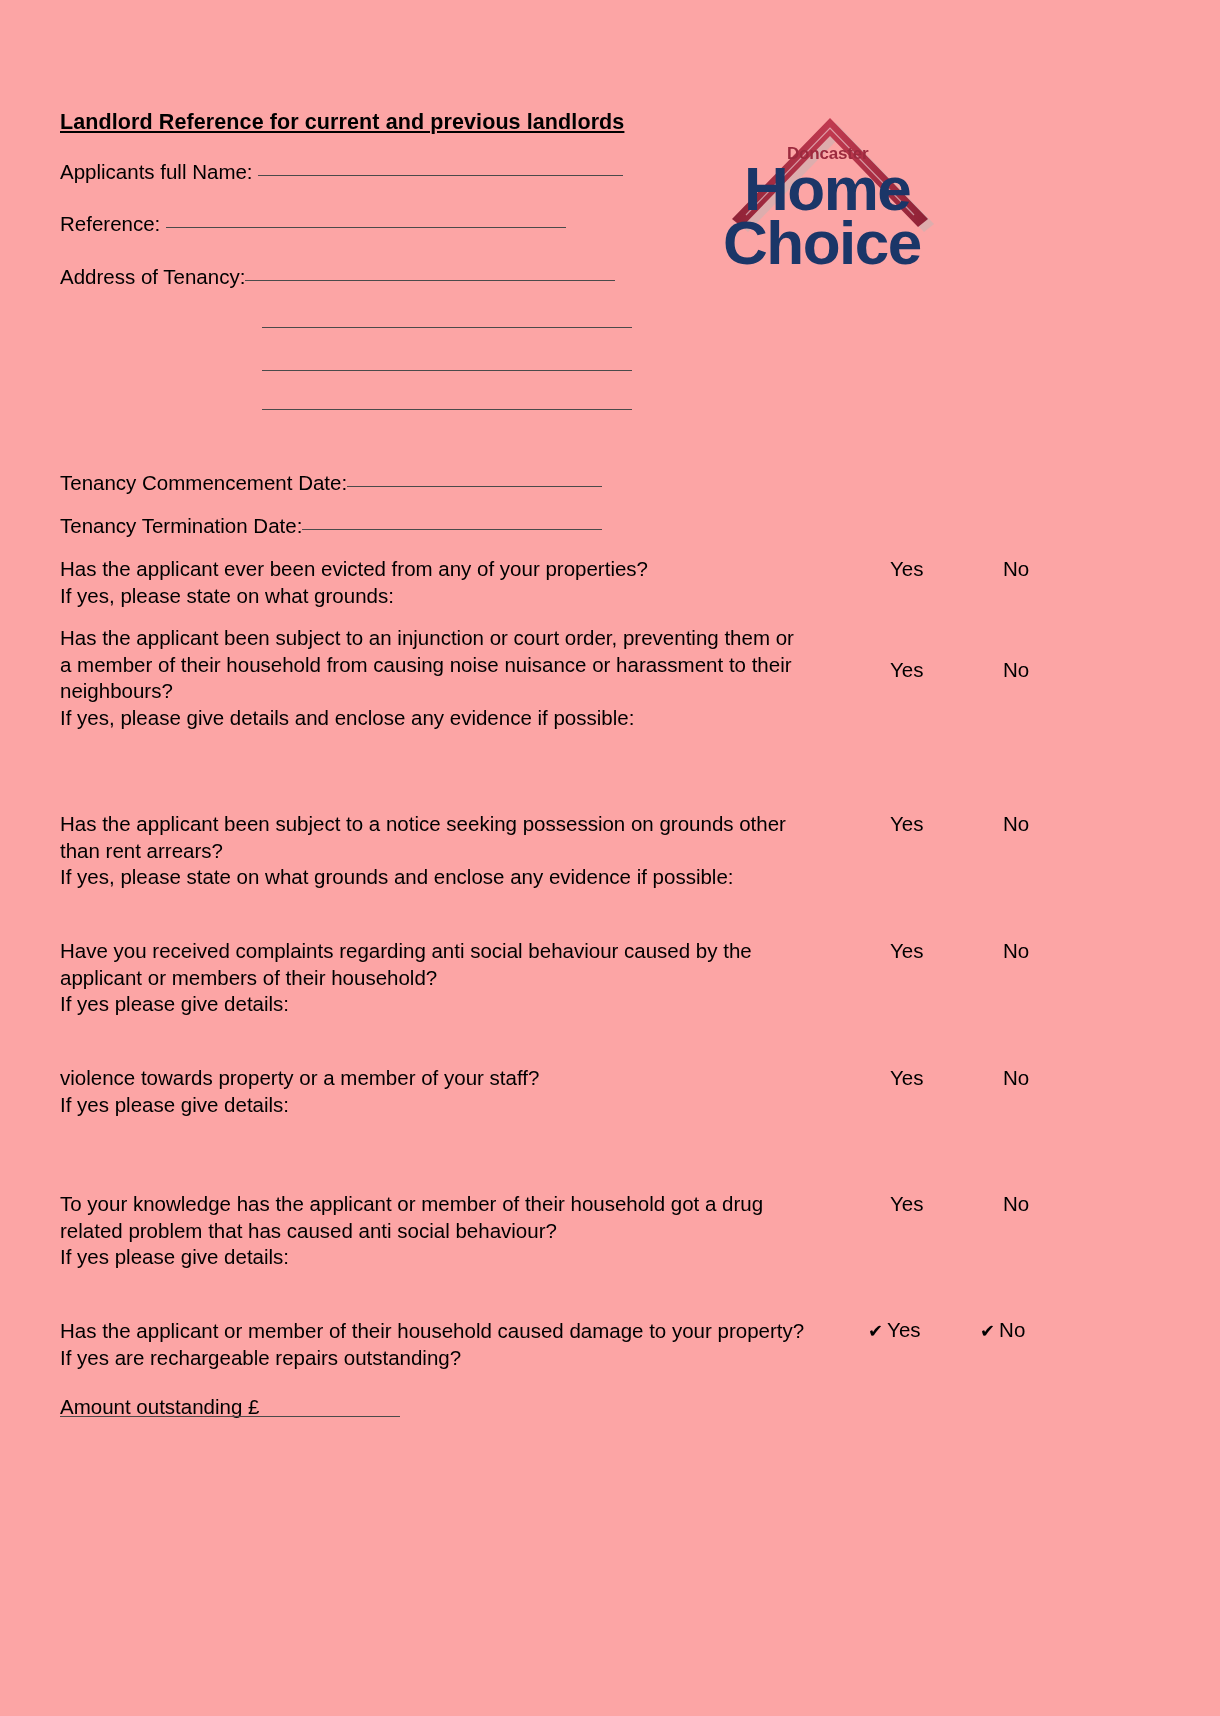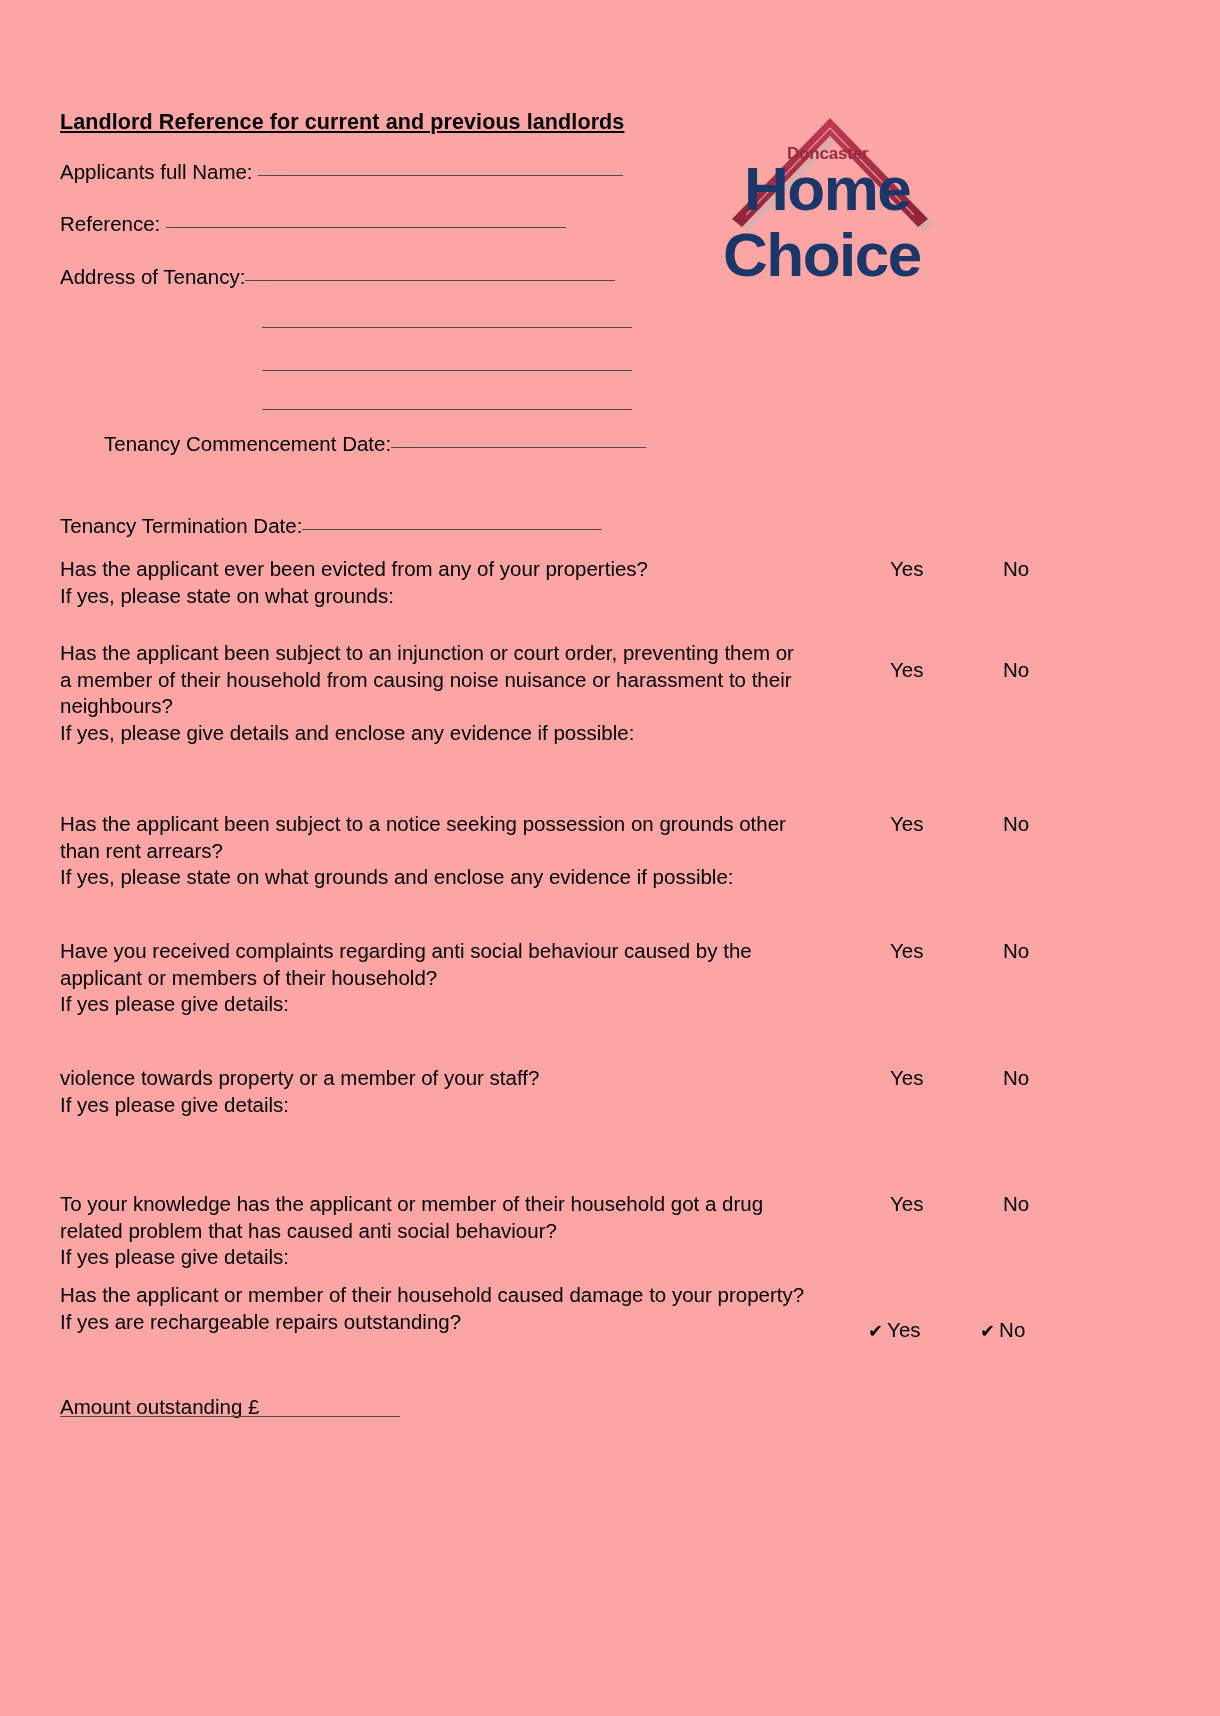--- a/index.html
+++ b/index.html
@@ -65,21 +65,20 @@
   }
   .logo-choice {
     position: absolute;
     left: 1px;
     top: 116px;
     font-size: 62px;
     font-weight: bold;
     color: #1b3668;
     letter-spacing: -1.5px;
     line-height: 1;
-    margin-top: 12px;
   }
 
   
   .field {
     position: absolute;
     left: 60px;
     font-size: 20.5px;
     white-space: nowrap;
     display: flex;
     align-items: baseline;
@@ -164,38 +163,38 @@
   </div>
 
   <div class="field" style="top:265px;">
     <span class="lbl">Address of Tenancy:</span>
     <span class="rule" style="width:370px;"></span>
   </div>
   <span class="rule-own" style="left:262px; top:327px; width:370px;"></span>
   <span class="rule-own" style="left:262px; top:370px; width:370px;"></span>
   <span class="rule-own" style="left:262px; top:409px; width:370px;"></span>
 
-  <div class="field" style="top:432px;margin-left:44px;">
+  <div class="field" style="top:471px;">
     <span class="lbl">Tenancy Commencement Date:</span>
     <span class="rule" style="width:255px;"></span>
   </div>
 
   <div class="field" style="top:480px;margin-top:34px;">
     <span class="lbl">Tenancy Termination Date:</span>
     <span class="rule" style="width:300px;"></span>
   </div>
 
   <div class="q" style="top:556px; width:830px;">
     <span class="qtext">Has the applicant ever been evicted from any of your properties?</span>
     <span class="qtext">If yes, please state on what grounds:</span>
   </div>
   <div class="ans ans-yes" style="top:556px;">Yes</div>
   <div class="ans ans-no" style="top:556px;">No</div>
 
-  <div class="q" style="top:640px; width:810px;">
+  <div class="q" style="top:625px; width:810px;">
     <span class="qtext">Has the applicant been subject to an injunction or court order, preventing them or</span>
     <span class="qtext">a member of their household from causing noise nuisance or harassment to their</span>
     <span class="qtext">neighbours?</span>
     <span class="qtext">If yes, please give details and enclose any evidence if possible:</span>
   </div>
   <div class="ans ans-yes" style="top:657px;">Yes</div>
   <div class="ans ans-no" style="top:657px;">No</div>
 
   <div class="q" style="top:811px; width:810px;">
     <span class="qtext">Has the applicant been subject to a notice seeking possession on grounds other</span>
@@ -221,21 +220,21 @@
   <div class="ans ans-no" style="top:1065px;">No</div>
 
   <div class="q" style="top:1191px; width:810px;">
     <span class="qtext">To your knowledge has the applicant or member of their household got a drug</span>
     <span class="qtext">related problem that has caused anti social behaviour?</span>
     <span class="qtext">If yes please give details:</span>
   </div>
   <div class="ans ans-yes" style="top:1191px;">Yes</div>
   <div class="ans ans-no" style="top:1191px;">No</div>
 
-  <div class="q" style="top:1282px; width:880px;">
+  <div class="q" style="top:1318px; width:880px;">
     <span class="qtext">Has the applicant or member of their household caused damage to your property?</span>
     <span class="qtext">If yes are rechargeable repairs outstanding?</span>
   </div>
   <div class="inline-yes" style="left:868px; top:1318px;">
     <span class="tick">✔</span><span>Yes</span>
   </div>
   <div class="inline-yes" style="left:980px; top:1318px;">
     <span class="tick">✔</span><span>No</span>
   </div>
 

